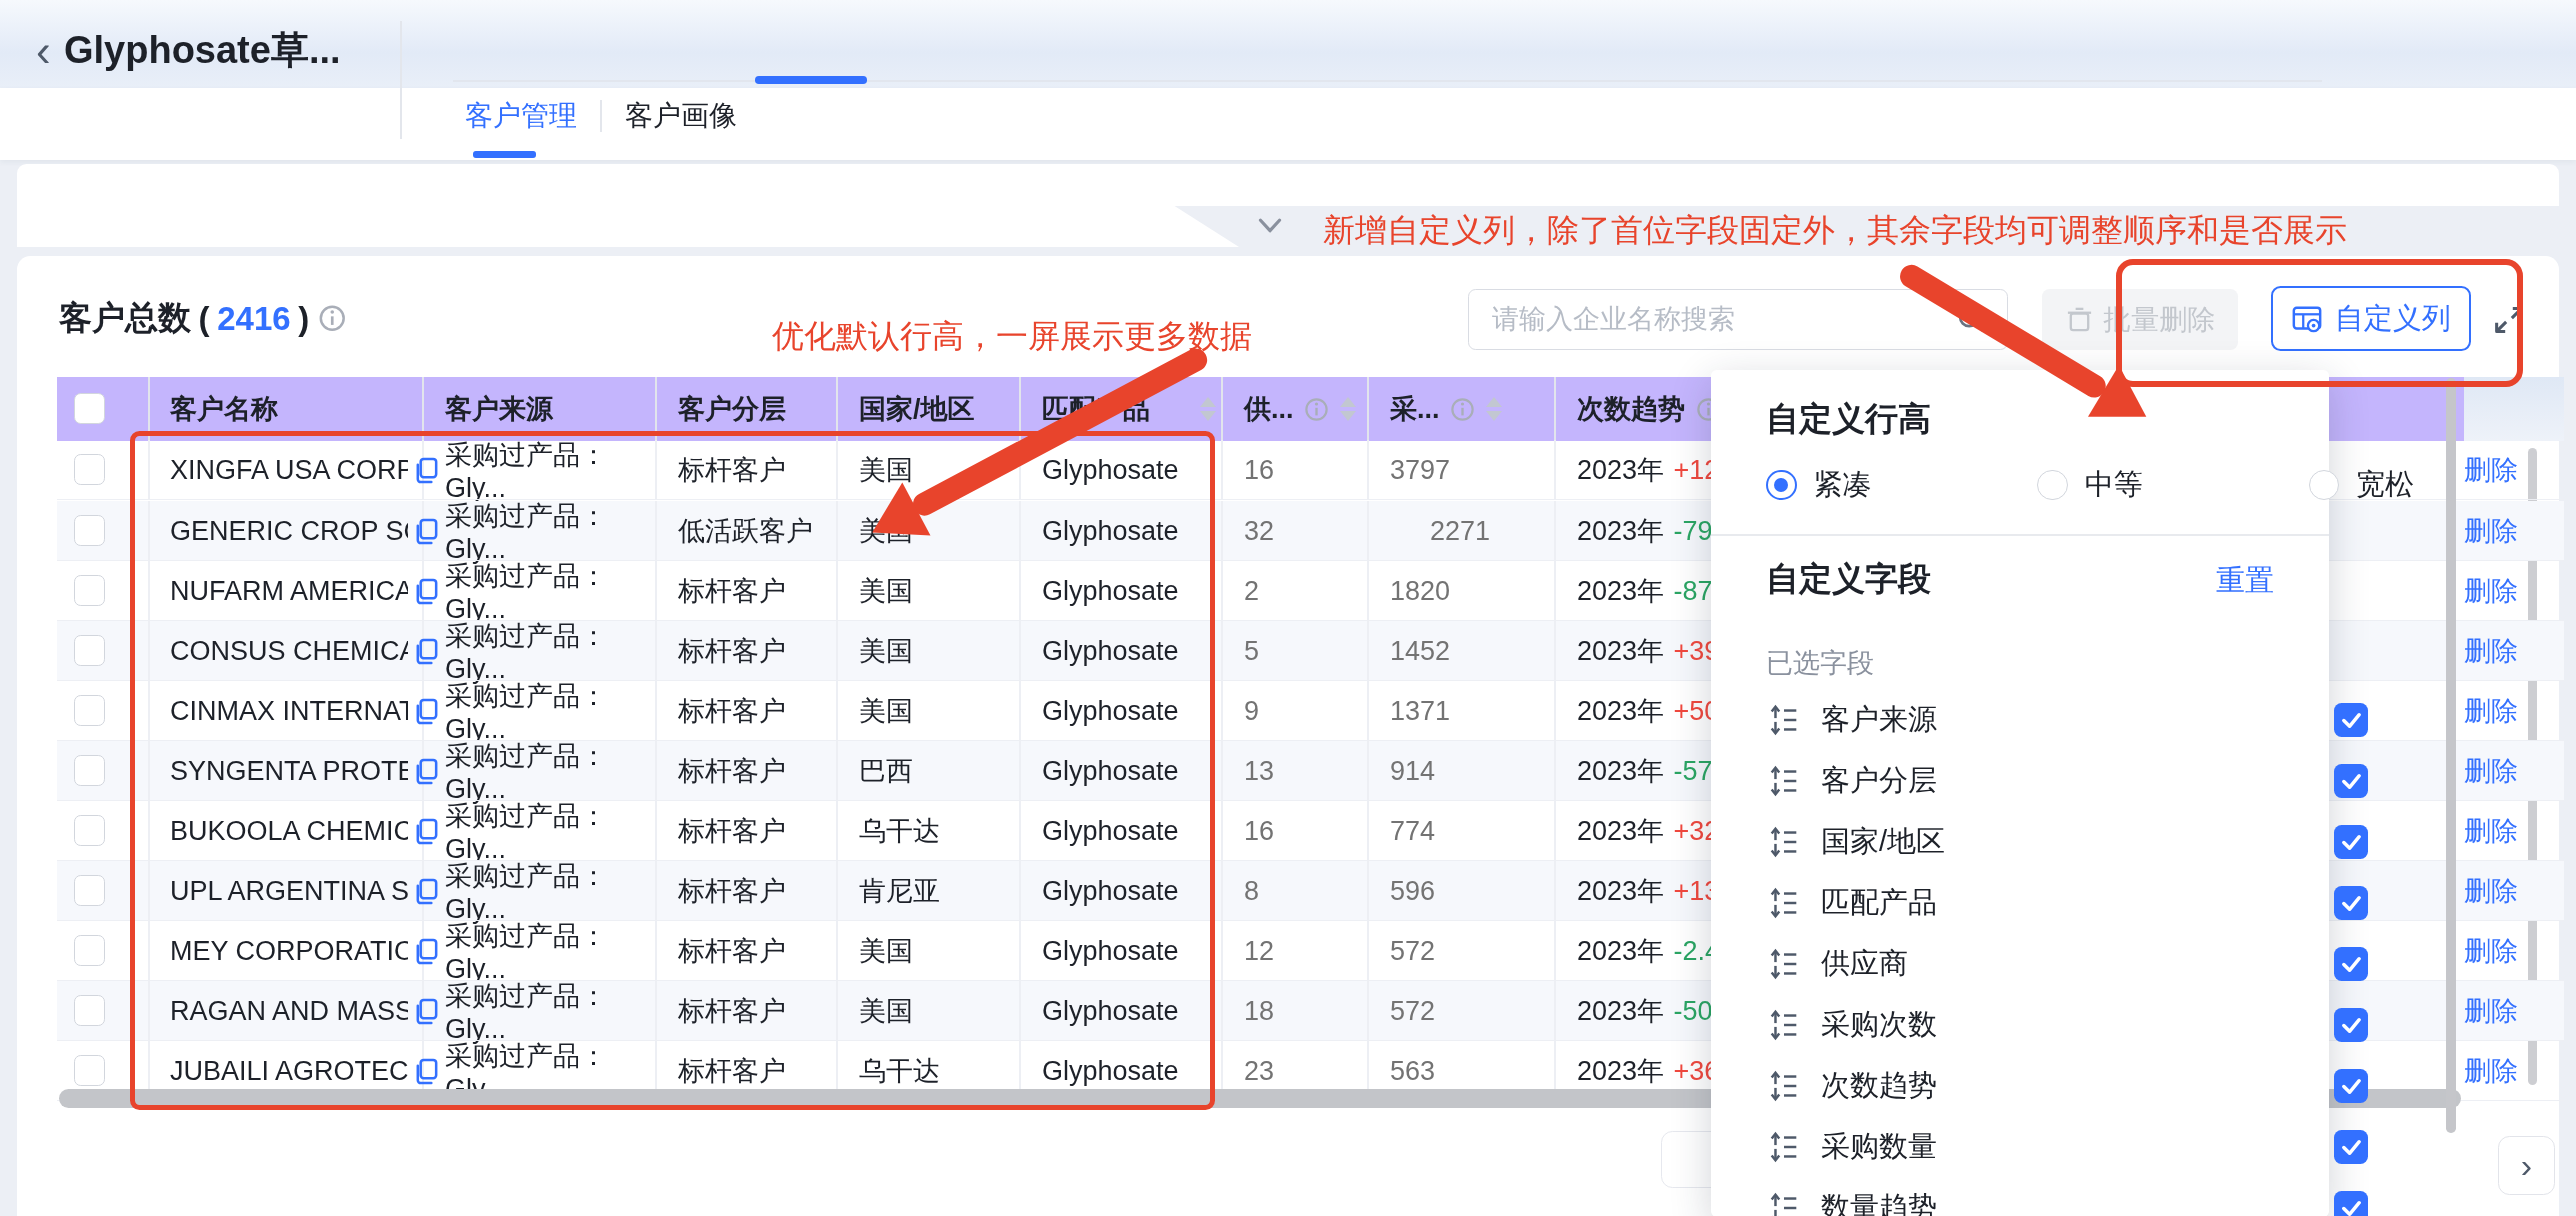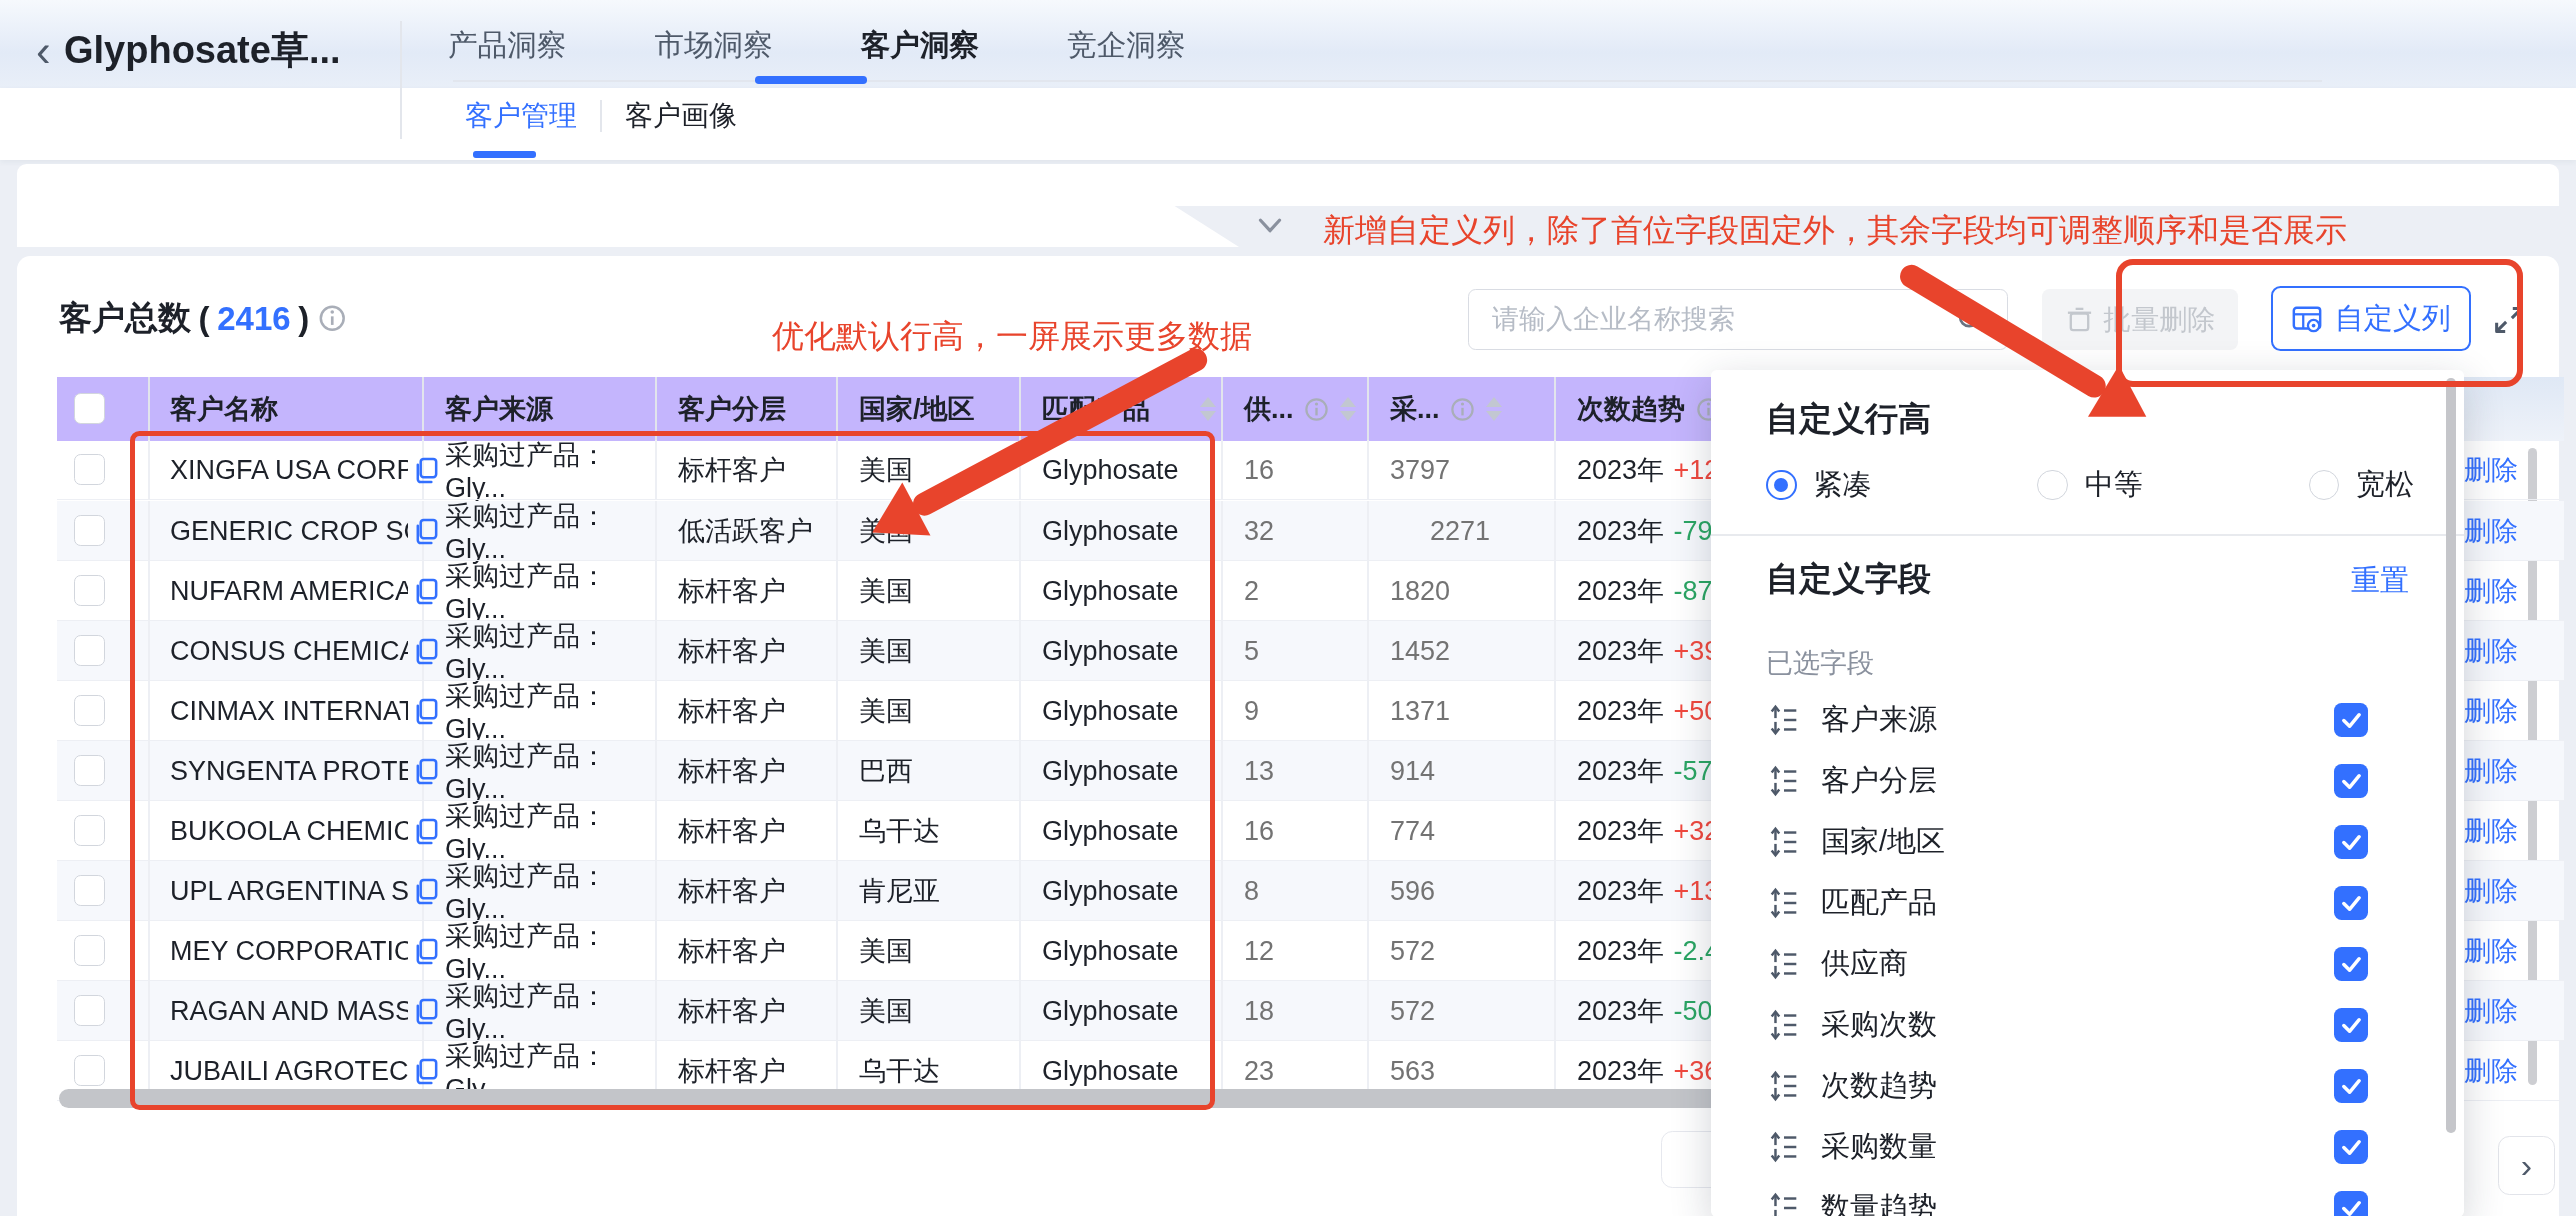--- a/index.html
+++ b/index.html
@@ -68,21 +68,21 @@
   .hscroll{left:59px;top:1089px;width:2402px;height:19px;background:#c3c5c9;border-radius:9.5px;}
   .vscroll-table{left:2528px;top:448px;width:8.6px;height:637px;background:#cdced2;border-radius:4.8px;}
   .pager-stub{left:1661px;top:1131px;width:101px;height:55px;background:#fff;border:1.9px solid #e6e8ee;border-radius:11.4px;}
   .next-btn{left:2498px;top:1136px;width:57px;height:59px;background:#fff;border:1.9px solid #e2e4ea;border-radius:11.4px;
     display:flex;align-items:center;justify-content:center;font-size:34px;color:#4e5969;box-sizing:border-box;}
   .del-header{left:2464px;top:377px;width:100px;height:64px;background:linear-gradient(180deg,#dfe8f5,#eef2f9);}
   .del-cell{position:absolute;left:2464px;width:100px;height:60px;display:flex;align-items:center;
     font-size:27px;color:#3370ff;}
   .del-cell .bline{position:absolute;left:0;bottom:0;width:100%;height:1px;background:#edeff4;}
   
-  .panel{left:1711px;top:370px;width:753px;height:847px;background:#ffffff;border-radius:5.7px;
+  .panel{left:1711px;top:370px;width:618px;height:847px;background:#ffffff;border-radius:5.7px;
     box-shadow:0 11.4px 42px rgba(30,40,60,.20);z-index:10;}
   .panel-title{position:absolute;left:55px;font-size:33px;font-weight:bold;color:#1d2129;}
   .radio-row{position:absolute;left:55px;top:95px;width:648px;display:flex;justify-content:space-between;}
   .radio-opt{display:flex;align-items:center;gap:17px;font-size:29px;color:#1d2129;}
   .radio{width:30.5px;height:30.5px;border-radius:50%;box-sizing:border-box;border:1.9px solid #d2d6dd;background:#fff;
     display:flex;align-items:center;justify-content:center;}
   .radio.sel{border:2.9px solid #3370ff;}
   .radio.sel::after{content:"";width:14.3px;height:14.3px;border-radius:50%;background:#3370ff;}
   .panel-divider{position:absolute;left:0;top:164px;width:100%;height:1.9px;background:#e8eaee;}
   .reset-link{position:absolute;right:55px;top:191px;font-size:29px;color:#3370ff;}
@@ -109,26 +109,20 @@
 
   <div class="abs header-top"></div>
   <div class="abs header-sub"></div>
   <div class="abs hdr-divider"></div>
 
   <div class="abs hdr-left">
     <span class="back-chevron">‹</span>
     <span class="page-title">Glyphosate草...</span>
   </div>
 
-  <div class="abs nav-tabs">
-    <span class="nav-tab">产品洞察</span>
-    <span class="nav-tab">市场洞察</span>
-    <span class="nav-tab active">客户洞察</span>
-    <span class="nav-tab">竞企洞察</span>
-  </div>
   <div class="abs nav-grey-line"></div>
   <div class="abs nav-underline"></div>
 
 
   <div class="abs sub-tabs">
     <span class="sub-tab active">客户管理</span>
     <span class="sub-tab-sep"></span>
     <span class="sub-tab">客户画像</span>
   </div>
   <div class="abs sub-underline"></div>

